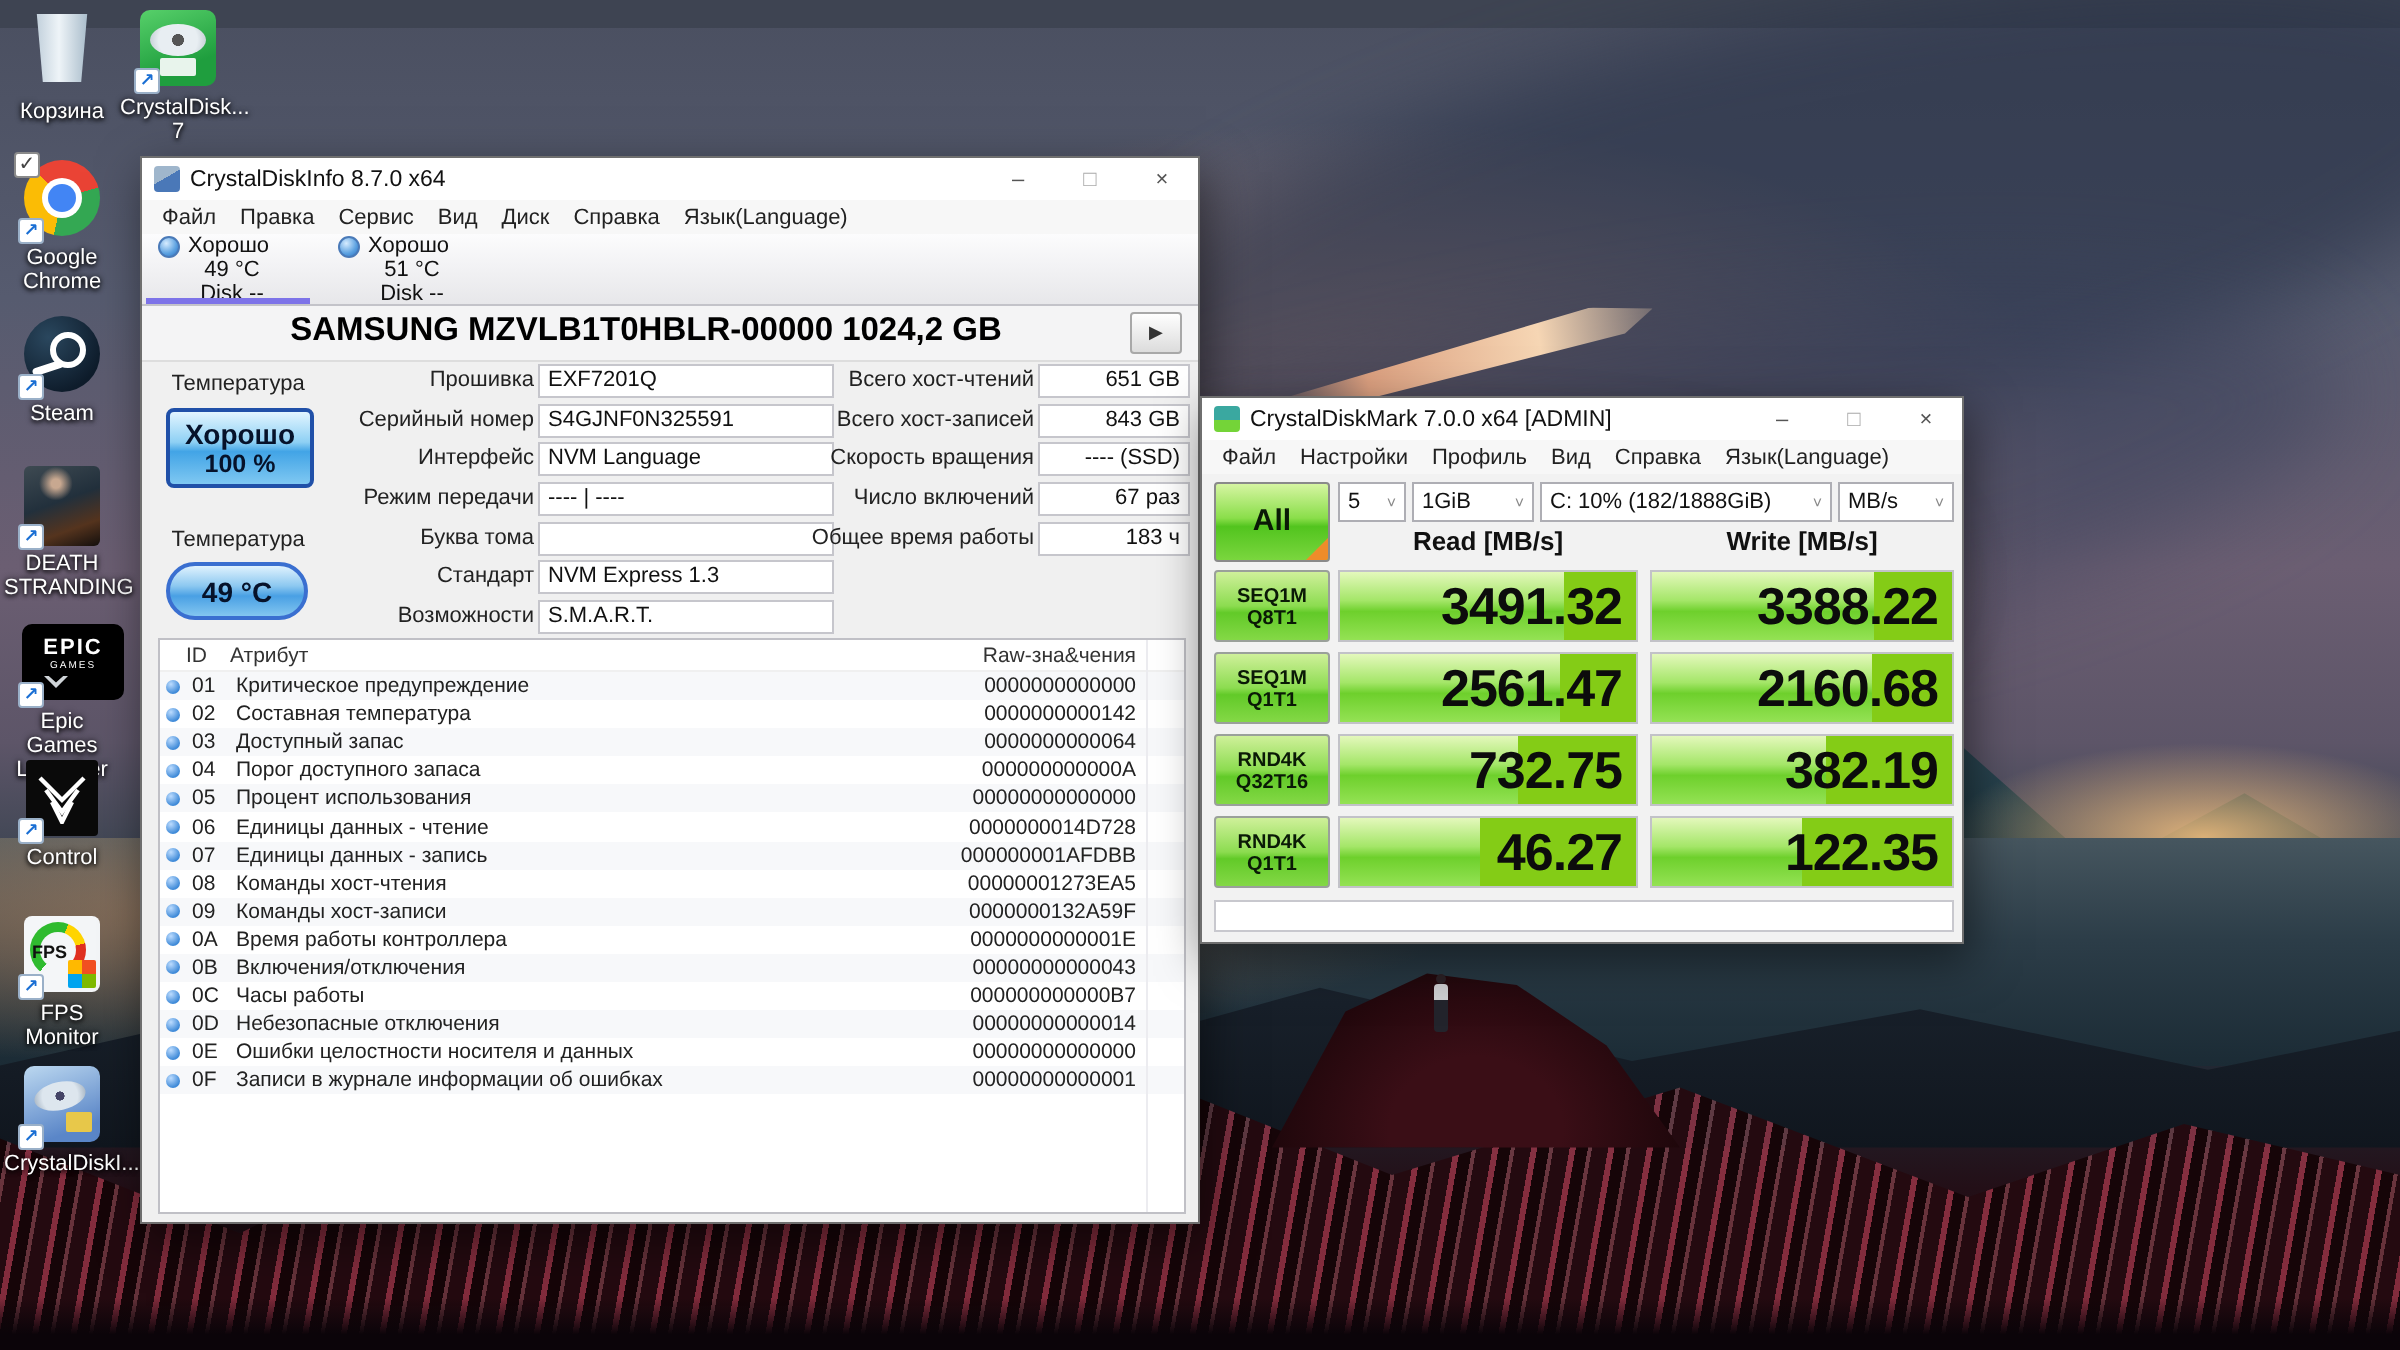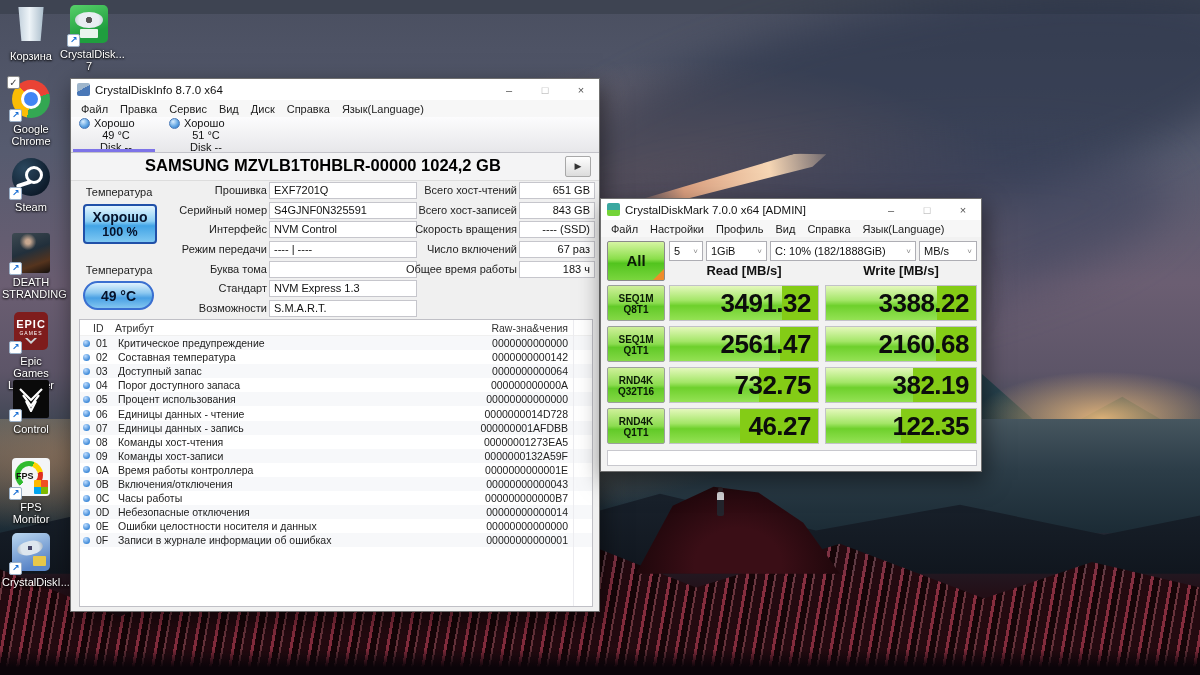--- a/index.html
+++ b/index.html
@@ -55,21 +55,21 @@
     background:conic-gradient(from -45deg,#ea4335 0 33%,#34a853 33% 66%,#fbbc05 66% 100%);position:relative;}
   .art-chrome::before{content:"";position:absolute;left:9px;top:9px;width:20px;height:20px;border-radius:50%;background:#fff;}
   .art-chrome::after{content:"";position:absolute;left:12px;top:12px;width:14px;height:14px;border-radius:50%;background:#4285f4;}
   .art-steam{width:38px;height:38px;margin:0 auto;border-radius:50%;
     background:radial-gradient(circle at 32% 28%,#2a475e,#0e1c2b 75%);position:relative;}
   .art-steam::before{content:"";position:absolute;right:7px;top:8px;width:12px;height:12px;border:3px solid #fff;border-radius:50%;}
   .art-steam::after{content:"";position:absolute;left:4px;bottom:10px;width:16px;height:4px;background:#fff;border-radius:2px;transform:rotate(-18deg);}
   .art-ds{width:38px;height:40px;margin:0 auto;border-radius:3px;
     background:radial-gradient(circle at 42% 22%,#c8a890 6%,rgba(200,168,144,0) 22%),
                linear-gradient(160deg,#3e4a52 0%,#22303c 45%,#55341e 75%,#14100e 100%);}
-  .art-epic{width:34px;height:38px;margin:0 auto;border-radius:5px;background:#7f1d1d;color:#fff;position:relative;}
+  .art-epic{width:51px;height:38px;margin:0 auto;border-radius:5px;background:#000000;color:#fff;position:relative;}
   .art-epic .t1{font-weight:bold;font-size:11px;letter-spacing:1px;padding-top:6px;}
   .art-epic .t2{font-size:5px;letter-spacing:1px;}
   .art-epic::after{content:"";position:absolute;left:11px;bottom:6px;width:12px;height:6px;
     background:#cfd4d8;clip-path:polygon(0 0,50% 100%,100% 0,80% 0,50% 55%,20% 0);}
   .art-control{width:36px;height:38px;margin:0 auto;background:#0a0a0a;border-radius:2px;display:flex;align-items:center;justify-content:center;}
   .art-fps{width:38px;height:38px;margin:0 auto;border-radius:4px;background:#f4f6f8;position:relative;overflow:hidden;}
   .art-fps .ring{position:absolute;left:3px;top:3px;width:28px;height:28px;border-radius:50%;
     background:conic-gradient(from 220deg,#2fbb2f 0 45%,#ffd400 45% 60%,#e03020 60% 75%,transparent 75%);}
   .art-fps .ring::before{content:"";position:absolute;left:5px;top:5px;width:18px;height:18px;border-radius:50%;background:#f4f6f8;}
   .art-fps .fpstxt{position:absolute;left:4px;top:13px;font-size:9px;font-weight:bold;color:#111;}
@@ -317,21 +317,21 @@
         <div class="l2">100 %</div>
       </div>
       <div class="plabel temp-label">Температура</div>
       <div class="temp-pill">49 °C</div>
 
       <div class="frow-label midl ry0">Прошивка</div>
       <div class="frow-box midb by0">EXF7201Q</div>
       <div class="frow-label midl ry1">Серийный номер</div>
       <div class="frow-box midb by1">S4GJNF0N325591</div>
       <div class="frow-label midl ry2">Интерфейс</div>
-      <div class="frow-box midb by2">NVM Control</div>
+      <div class="frow-box midb by2">NVM Language</div>
       <div class="frow-label midl ry3">Режим передачи</div>
       <div class="frow-box midb by3">---- | ----</div>
       <div class="frow-label midl ry4">Буква тома</div>
       <div class="frow-box midb by4"></div>
       <div class="frow-label midl ry5">Стандарт</div>
       <div class="frow-box midb by5">NVM Express 1.3</div>
       <div class="frow-label midl ry6">Возможности</div>
       <div class="frow-box midb by6">S.M.A.R.T.</div>
 
       <div class="frow-label rgtl ry0">Всего хост-чтений</div>

